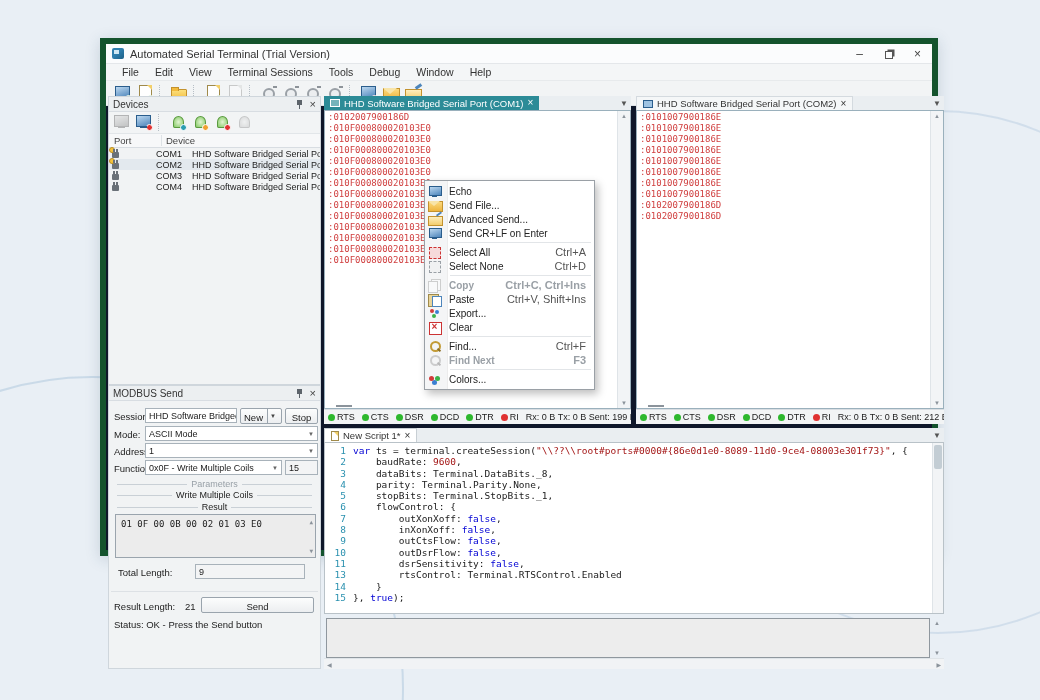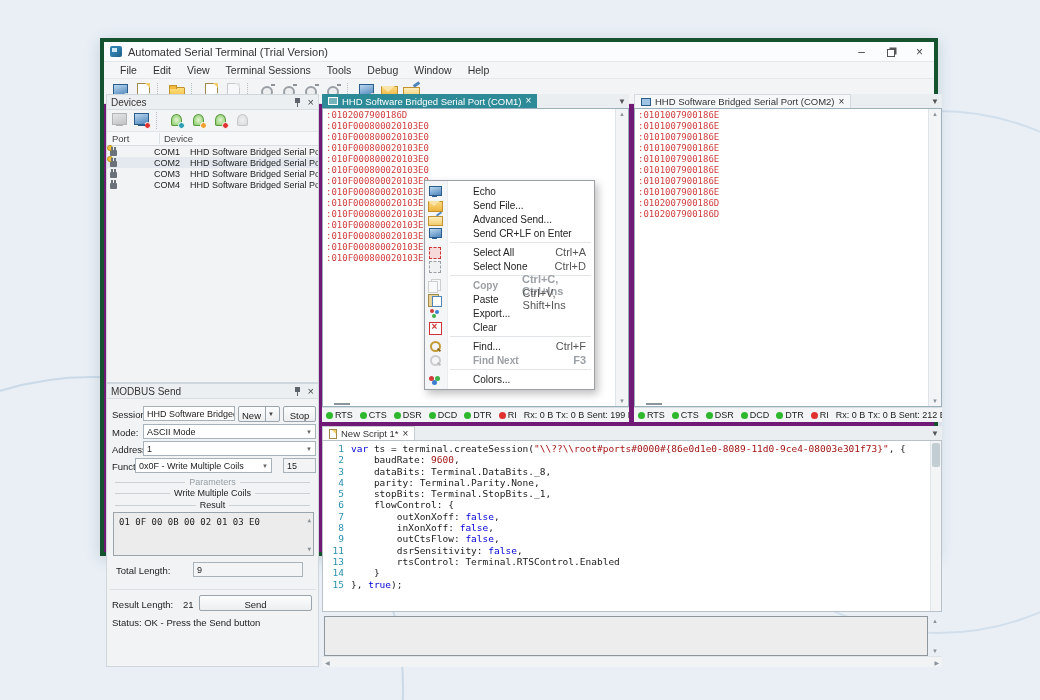--- a/index.html
+++ b/index.html
@@ -1,21 +1,21 @@
 <!DOCTYPE html>
 <html><head>
 <meta charset="utf-8">
 <style>
   * { margin:0; padding:0; box-sizing:border-box; }
   html,body { width:1040px; height:700px; }
   body { background:#e9eff5; font-family:"Liberation Sans",sans-serif; position:relative; overflow:hidden; }
   body::before { content:""; position:absolute; left:-220px; bottom:-300px; width:620px; height:620px; border-radius:50%; border:2px solid rgba(165,192,218,.45); }
   body::after  { content:""; position:absolute; right:-160px; top:110px;  width:520px; height:520px; border-radius:50%; border:2px solid rgba(165,192,218,.35); }
 
-  #app { position:absolute; left:100px; top:38px; width:838px; height:518px; background:#701a75; border:4px solid #14532d; box-shadow:0 3px 14px rgba(40,70,100,.18); font-size:11px; color:#222; z-index:1; }
+  #app { position:absolute; left:100px; top:38px; width:838px; height:518px; background:#0f172a; border:6px solid #14532d; box-shadow:0 3px 14px rgba(40,70,100,.18); font-size:11px; color:#222; z-index:1; }
 
   
   .titlebar { height:20px; background:#fbfcfd; border-bottom:1px solid #e4e7ea; display:flex; align-items:center; padding-left:6px; }
   .app-icon { width:12px; height:11px; background:linear-gradient(135deg,#2f7fae 45%,#1d5f86); border-radius:2px; position:relative; }
   .app-icon::after { content:""; position:absolute; left:2px; top:2px; width:5px; height:4px; background:#cfe8f5; }
   .title-text { margin-left:6px; font-size:11px; color:#333; }
   .win-controls { margin-left:auto; display:flex; height:100%; }
   .win-btn { width:29px; display:flex; align-items:center; justify-content:center; color:#444; font-size:12px; }
   .restore-glyph { width:8px; height:8px; border:1px solid #555; box-shadow:2px -2px 0 -0.5px #555; margin-top:2px; }
 
@@ -108,21 +108,21 @@
   .c-k{color:#0000d4;} .c-b{color:#0000d4;} .c-s{color:#a31515;} .c-n{color:#a31515;} .c-p{color:#1a1a1a;}
   .code-scroll { position:absolute; right:0; top:0; bottom:0; width:11px; background:#f2f4f6; border-left:1px solid #dfe4e8; }
   .code-thumb { position:absolute; left:1px; right:1px; top:2px; height:24px; background:#c3cdd4; border-radius:2px; }
   .script-input { position:absolute; left:2px; top:190px; right:14px; height:40px; background:#ededed; border:1px solid #8f979e; }
   .si-arrows { position:absolute; right:2px; top:190px; width:10px; height:40px; font-size:6px; color:#8b939b; display:flex; flex-direction:column; justify-content:space-between; align-items:center; padding:2px 0; }
   .hscroll { position:absolute; left:0; right:0; bottom:2px; height:11px; background:#f1f3f5; border-top:1px solid #dfe4e8; display:flex; align-items:center; justify-content:space-between; padding:0 3px; font-size:6px; color:#8b939b; }
 
   
   .cm { position:absolute; left:424px; top:180px; width:171px; background:#fff; border:1px solid #9aa0a6; box-shadow:3px 4px 8px rgba(0,0,0,.25); padding:3px 0; z-index:60; }
   .cm::before { content:""; position:absolute; left:0; top:0; bottom:0; width:22px; background:#f4f5f6; border-right:1px solid #ececec; }
-  .cm-item { position:relative; display:flex; align-items:center; height:14px; padding:0 8px 0 3px; font-size:10px; color:#222;gap:24px; }
+  .cm-item { position:relative; display:flex; align-items:center; height:14px; padding:0 8px 0 3px; font-size:10px; color:#222; }
   .cm-item.disabled { color:#9aa0a6;font-weight:bold; }
   .cm-short { margin-left:auto; color:#555; font-size:11px; }
   .cm-item.disabled .cm-short { color:#9aa0a6; }
   .cm-sep { position:relative; height:1px; background:#e2e5e8; margin:2px 3px 2px 25px; }
   .cm-ic { width:14px; height:13px; margin-right:7px; position:relative; flex:none; }
   .cm-ic.dis { opacity:.45; filter:grayscale(1); }
   .i-monitor-icon::before,.i-monitor-crlf-icon::before { content:""; position:absolute; left:1px; top:1px; width:11px; height:8px; border:1px solid #2a5d8c; background:linear-gradient(160deg,#bcd8f0,#4d85bb); }
   .i-monitor-icon::after,.i-monitor-crlf-icon::after { content:""; position:absolute; left:4px; top:10px; width:5px; height:2px; background:#2a5d8c; }
   .i-envelope-icon::before { content:""; position:absolute; left:0; top:2px; width:13px; height:9px; background:linear-gradient(#fbd97e,#eeb43d); border:1px solid #c3922e; }
   .i-envelope-icon::after { content:""; position:absolute; left:0; top:2px; border-left:6.5px solid transparent; border-right:6.5px solid transparent; border-top:5px solid #f8e4a8; }
@@ -274,21 +274,21 @@
     <div class="m-field" style="left:36px;top:40px;width:173px;">
       <span>ASCII Mode</span>
         <span class="chev">▼</span>
     </div>
     <span class="m-label" style="top:60px;">Address:</span>
     <div class="m-field" style="left:36px;top:57px;width:173px;">
       <span>1</span>
         <span class="chev">▼</span>
     </div>
     <span class="m-label" style="top:77px;">Function:</span>
-    <div class="m-field" style="left:28px;top:74px;width:137px;">
+    <div class="m-field" style="left:36px;top:74px;width:137px;">
       <span>0x0F - Write Multiple Coils</span>
         <span class="chev">▼</span>
     </div>
     <div class="m-field" style="left:176px;top:74px;width:33px;background:#f3f4f5;">
       <span>15</span>
     </div>
     <div class="m-group disabled" style="top:93px;">
         <span>Parameters</span>
       </div>
     <div class="m-group" style="top:104px;">
@@ -424,20 +424,21 @@
       <div>
           <div class="cline"><span class="ln">1</span><span class="ct"><span class="c-k">var</span><span class="c-p"> ts = terminal.createSession(</span><span class="c-s">"\\??\\root#ports#0000#{86e0d1e0-8089-11d0-9ce4-08003e301f73}"</span><span class="c-p">, {</span></span></div>
           <div class="cline"><span class="ln">2</span><span class="ct"><span class="c-p">    baudRate: </span><span class="c-n">9600</span><span class="c-p">,</span></span></div>
           <div class="cline"><span class="ln">3</span><span class="ct"><span class="c-p">    dataBits: Terminal.DataBits._8,</span></span></div>
           <div class="cline"><span class="ln">4</span><span class="ct"><span class="c-p">    parity: Terminal.Parity.None,</span></span></div>
           <div class="cline"><span class="ln">5</span><span class="ct"><span class="c-p">    stopBits: Terminal.StopBits._1,</span></span></div>
           <div class="cline"><span class="ln">6</span><span class="ct"><span class="c-p">    flowControl: {</span></span></div>
           <div class="cline"><span class="ln">7</span><span class="ct"><span class="c-p">        outXonXoff: </span><span class="c-b">false</span><span class="c-p">,</span></span></div>
           <div class="cline"><span class="ln">8</span><span class="ct"><span class="c-p">        inXonXoff: </span><span class="c-b">false</span><span class="c-p">,</span></span></div>
           <div class="cline"><span class="ln">9</span><span class="ct"><span class="c-p">        outCtsFlow: </span><span class="c-b">false</span><span class="c-p">,</span></span></div>
+          <div class="cline"><span class="ln">10</span><span class="ct"><span class="c-p">        outDsrFlow: </span><span class="c-b">false</span><span class="c-p">,</span></span></div>
           <div class="cline"><span class="ln">11</span><span class="ct"><span class="c-p">        dsrSensitivity: </span><span class="c-b">false</span><span class="c-p">,</span></span></div>
           <div class="cline"><span class="ln">13</span><span class="ct"><span class="c-p">        rtsControl: Terminal.RTSControl.Enabled</span></span></div>
           <div class="cline"><span class="ln">14</span><span class="ct"><span class="c-p">    }</span></span></div>
           <div class="cline"><span class="ln">15</span><span class="ct"><span class="c-p">}, </span><span class="c-b">true</span><span class="c-p">);</span></span></div>
         </div>
       <div class="code-scroll">
         <div class="code-thumb"></div>
       </div>
     </div>
     <div class="script-input"></div>

